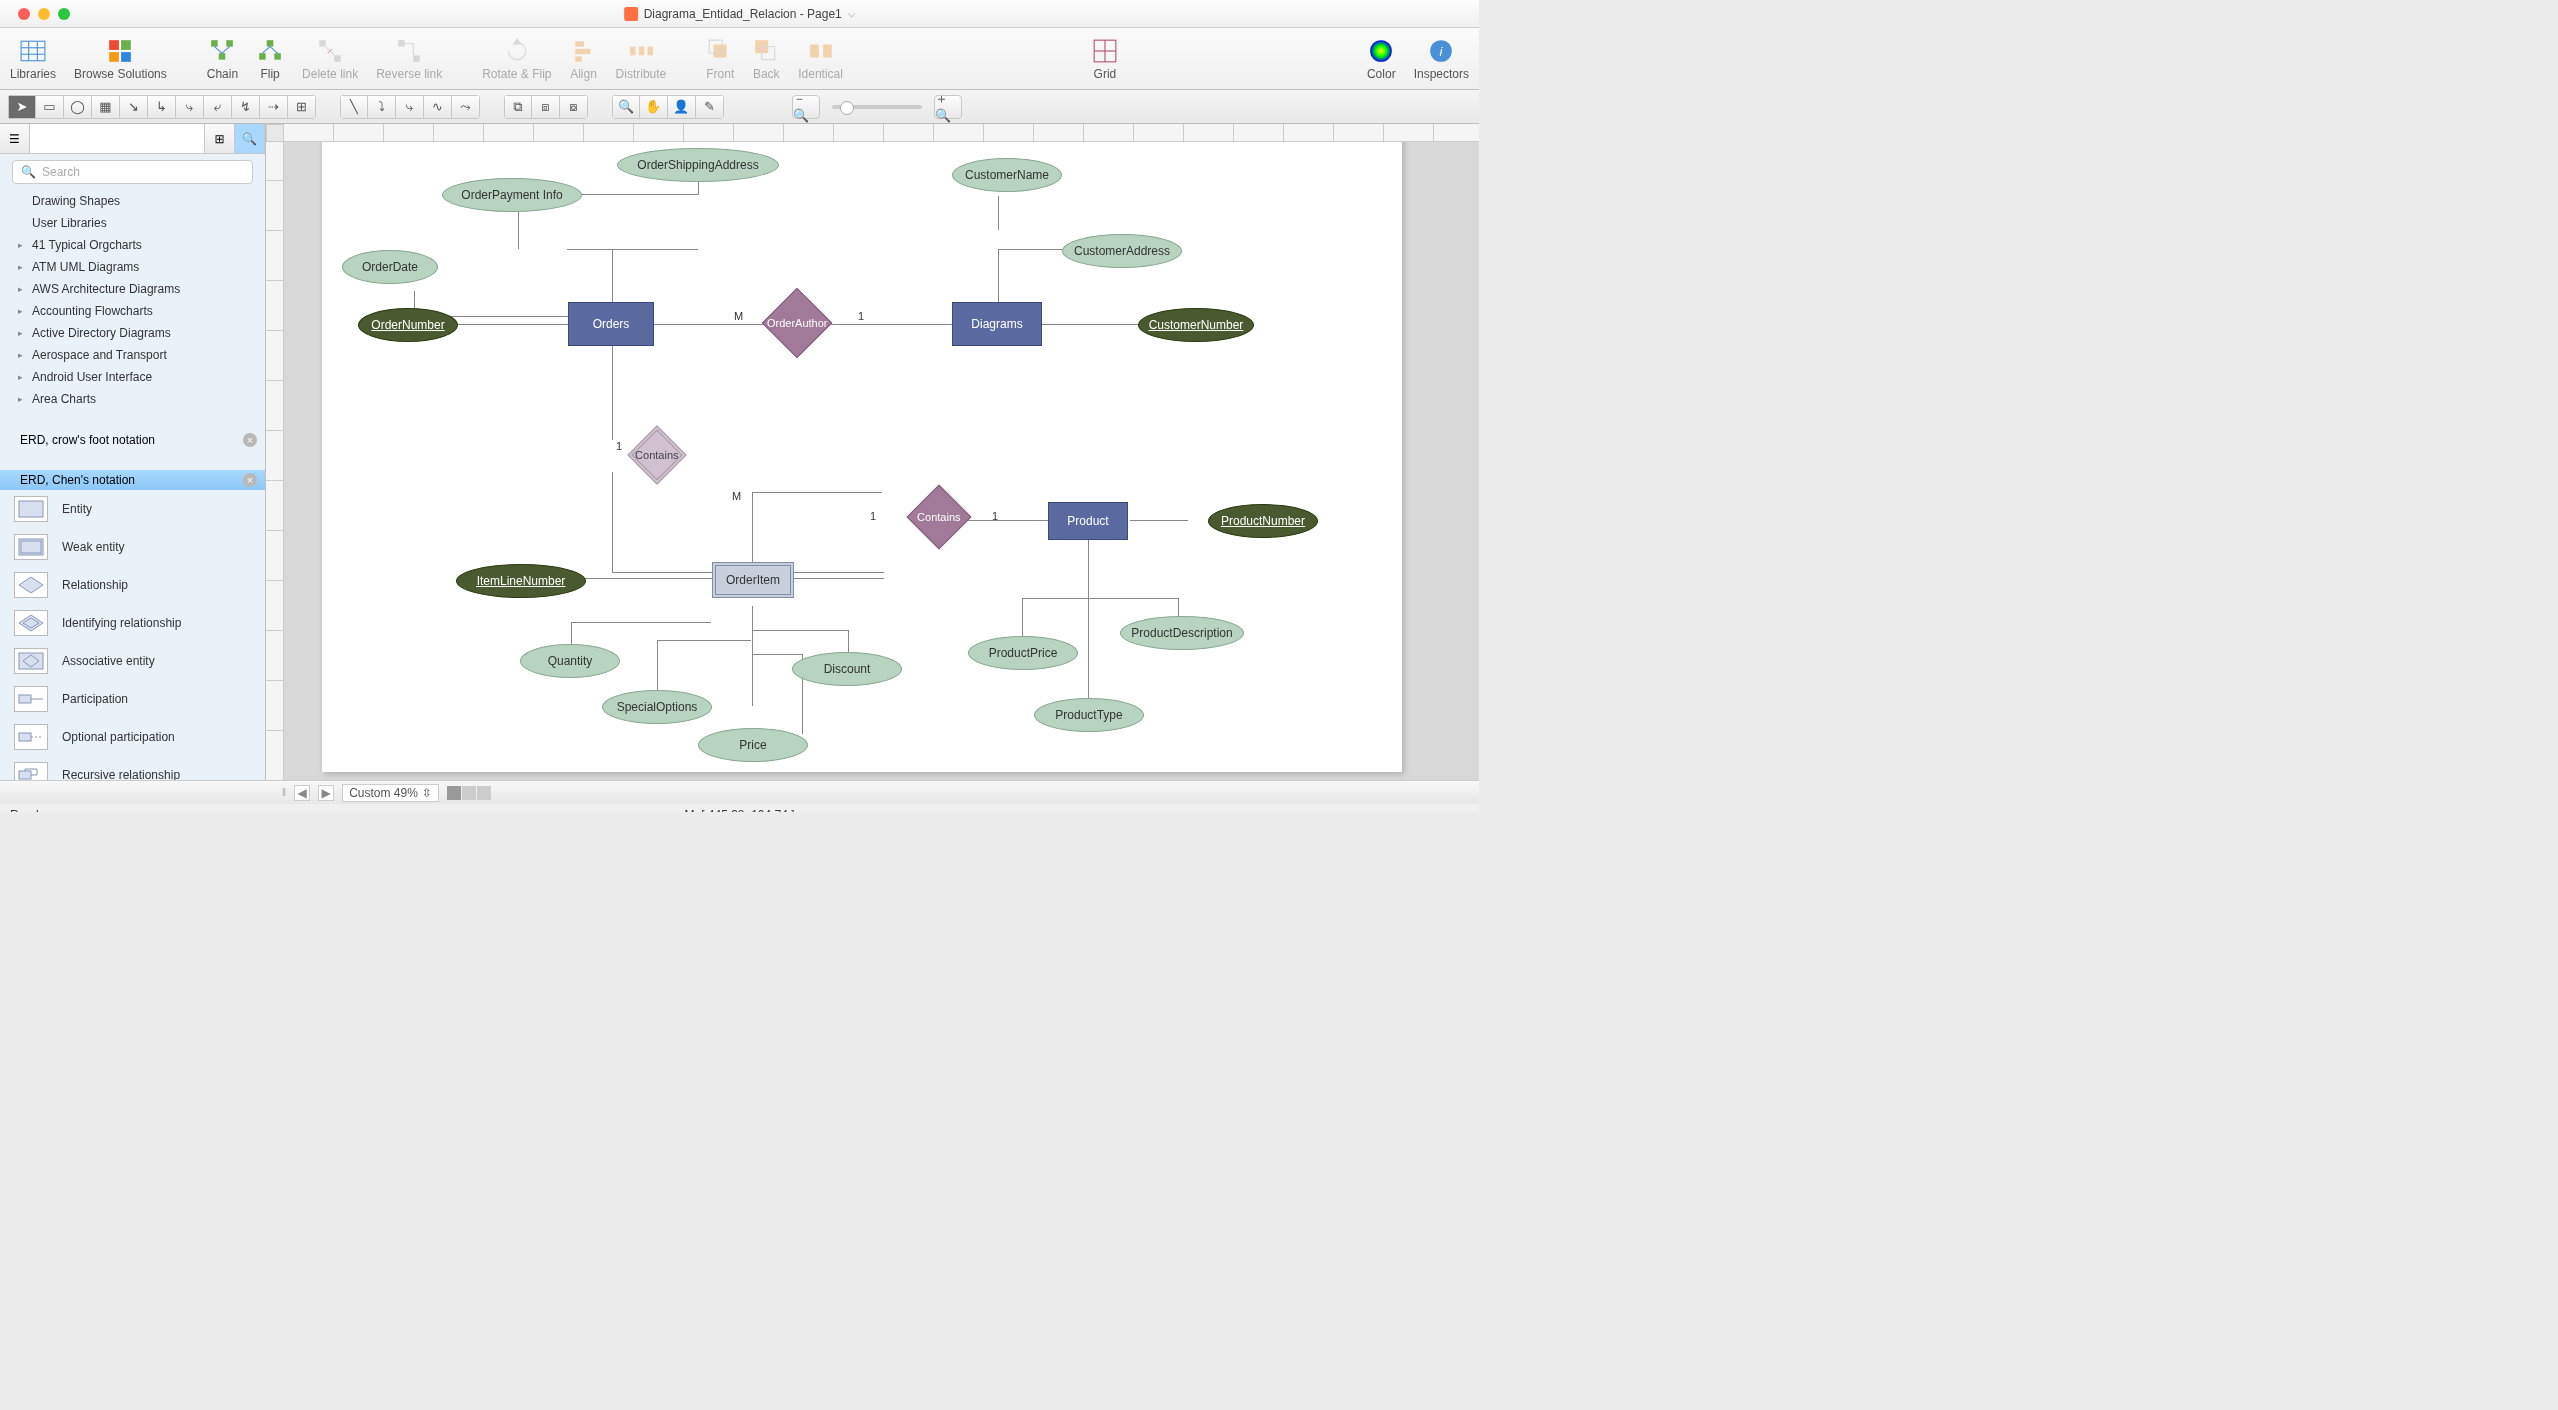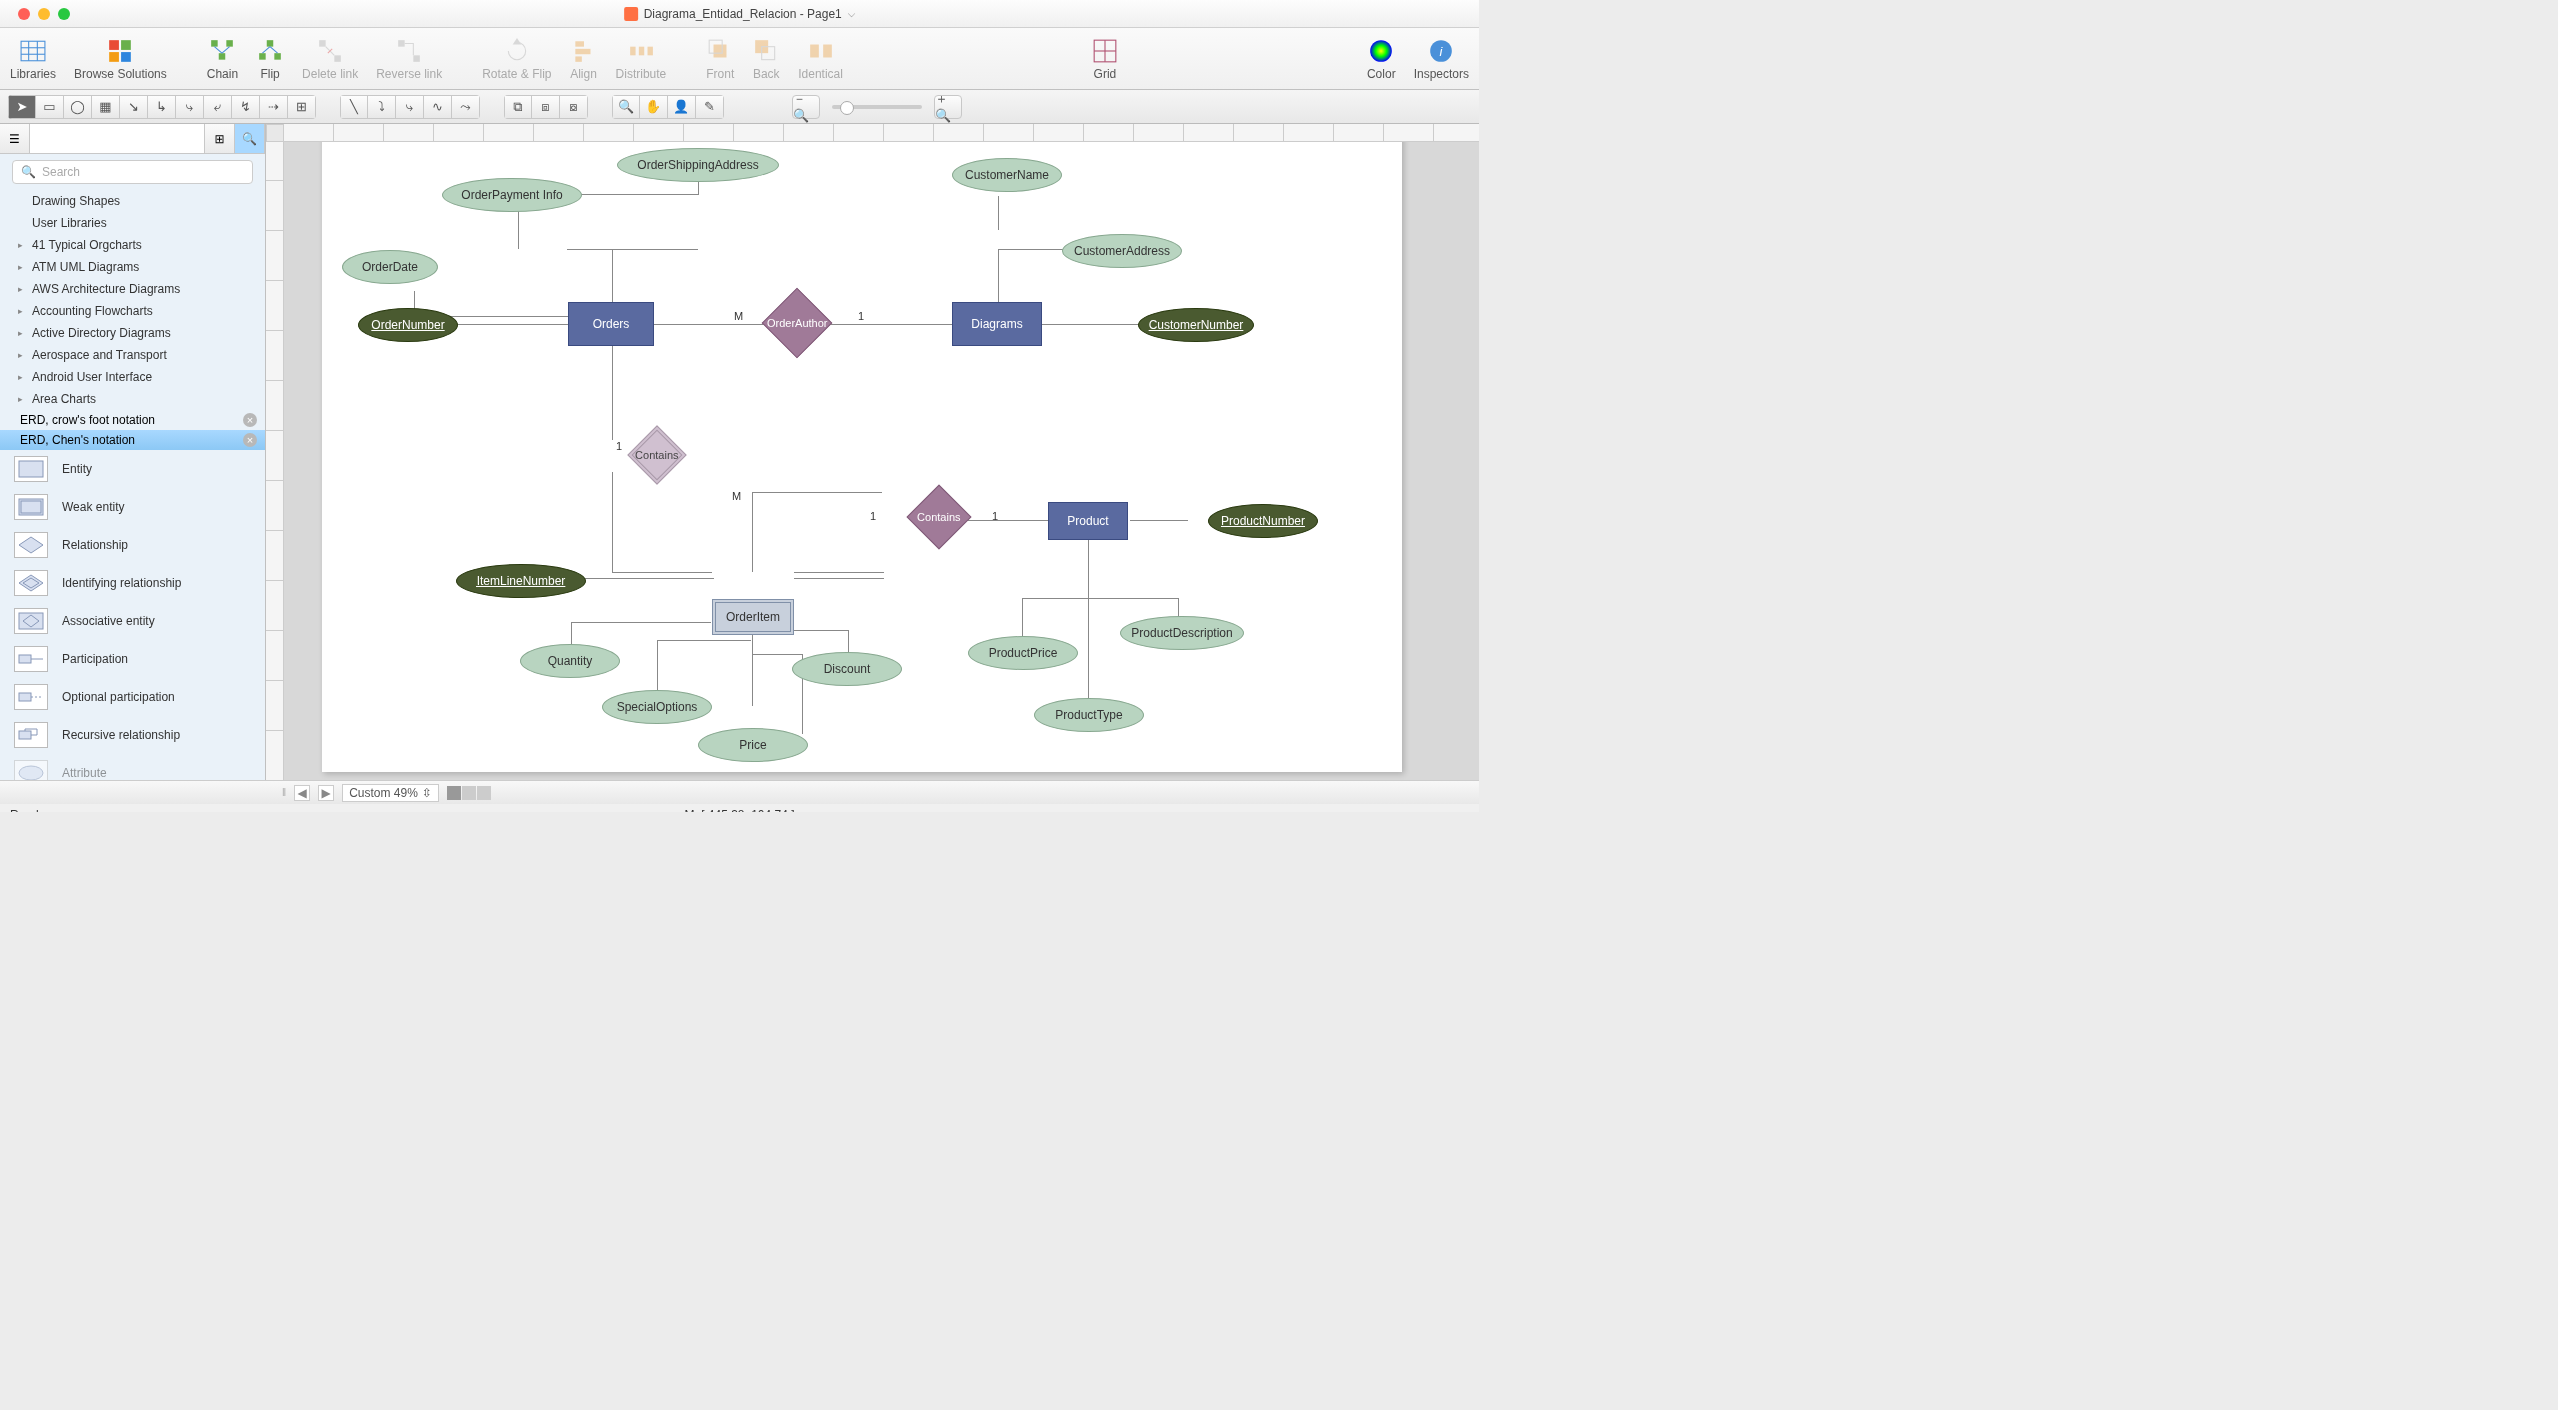--- a/index.html
+++ b/index.html
@@ -37,39 +37,39 @@
 .sidebar { width:266px; background:#eaf2f9; border-right:1px solid #c0c0c0; display:flex; flex-direction:column; }
 .side-top { height:30px; display:flex; border-bottom:1px solid #c8c8c8; }
 .side-top .seg { width:30px; border-right:1px solid #c8c8c8; display:flex; align-items:center; justify-content:center; background:linear-gradient(#fafafa,#eaeaea); }
 .side-top .seg.fill { flex:1; background:#fff; }
 .search-row { padding:6px 12px; }
 .search-box { height:24px; background:#fff; border:1px solid #ccc; border-radius:4px; display:flex; align-items:center; padding:0 8px; color:#999; gap:6px;}
 .lib-list { overflow:hidden; font-size:13px; color:#333; }
 .lib-item { padding:4px 12px 4px 18px; display:flex; align-items:center; gap:4px; }
 .lib-item .tri { font-size:9px; color:#888; width:10px; }
 .stencil-tabs { background:#eaf2f9; }
-.stencil-tab { padding:3px 20px; font-size:13px; display:flex; align-items:center; position:relative; }
+.stencil-tab { padding:3px 20px; font-size:13px; display:flex; align-items:center; position:relative;margin-top:20px; }
 .stencil-tab.sel { background:linear-gradient(#a8d8ff,#8cc8f5); }
 .stencil-tab .close { position:absolute; right:8px; width:14px; height:14px; border-radius:50%; background:#b8b8b8; color:#fff; font-size:11px; display:flex; align-items:center; justify-content:center; line-height:1; }
 .stencil-list { flex:1; overflow:hidden; background:#eaf2f9; }
 .stencil-item { display:flex; align-items:center; gap:14px; padding:6px 14px; font-size:13px; color:#333; }
 .stencil-icon { width:34px; height:26px; background:#fff; border:1px solid #bbb; display:flex; align-items:center; justify-content:center; }
 .stencil-icon svg { width:28px; height:20px; }
 
 
 .canvas-wrap { flex:1; background:#d8d8d8; position:relative; overflow:hidden; }
 .rulers-corner { position:absolute; left:0; top:0; width:18px; height:18px; background:#e8e8e8; border:1px solid #ccc; z-index:3;}
 .ruler-h { position:absolute; left:18px; top:0; right:0; height:18px; background:repeating-linear-gradient(90deg,#f5f5f5,#f5f5f5 49px,#ccc 49px,#ccc 50px); border-bottom:1px solid #ccc; z-index:2;}
 .ruler-v { position:absolute; left:0; top:18px; width:18px; bottom:0; background:repeating-linear-gradient(0deg,#f5f5f5,#f5f5f5 49px,#ccc 49px,#ccc 50px); border-right:1px solid #ccc; z-index:2;}
 .page { position:absolute; left:56px; top:0; width:1080px; height:648px; background:#fff; box-shadow:2px 2px 6px rgba(0,0,0,0.2); }
 .diagram { position:absolute; inset:0; }
 
 
 .entity { position:absolute; background:#5a6aa0; color:#fff; display:flex; align-items:center; justify-content:center; font-size:12px; border:1px solid #3a4a80; }
-.weak-entity { position:absolute; background:#c8d0dc; color:#333; border:4px double #8090a8; display:flex; align-items:center; justify-content:center; font-size:12px;margin-top:37px; }
+.weak-entity { position:absolute; background:#c8d0dc; color:#333; border:4px double #8090a8; display:flex; align-items:center; justify-content:center; font-size:12px; }
 .attr { position:absolute; width:110px; height:34px; border-radius:50%; background:#b8d4c0; border:1px solid #88a890; display:flex; align-items:center; justify-content:center; font-size:11px; color:#333; text-align:center; padding:0 4px;}
 .attr.key { background:#4a5a30; border-color:#2a3a10; color:#fff; text-decoration:underline; }
 .rel { position:absolute; background:#a07a98; border:1px solid #805a78; transform:rotate(45deg); display:flex; align-items:center; justify-content:center; }
 .rel.weak { background:#d0c0d0; border:4px double #a898a8; }
 .rel span { transform:rotate(-45deg); font-size:11px; color:#fff; white-space:nowrap; }
 .rel.weak span { color:#444; }
 .card { position:absolute; font-size:11px; color:#333; }
 .line { position:absolute; background:#888; }
 
 

